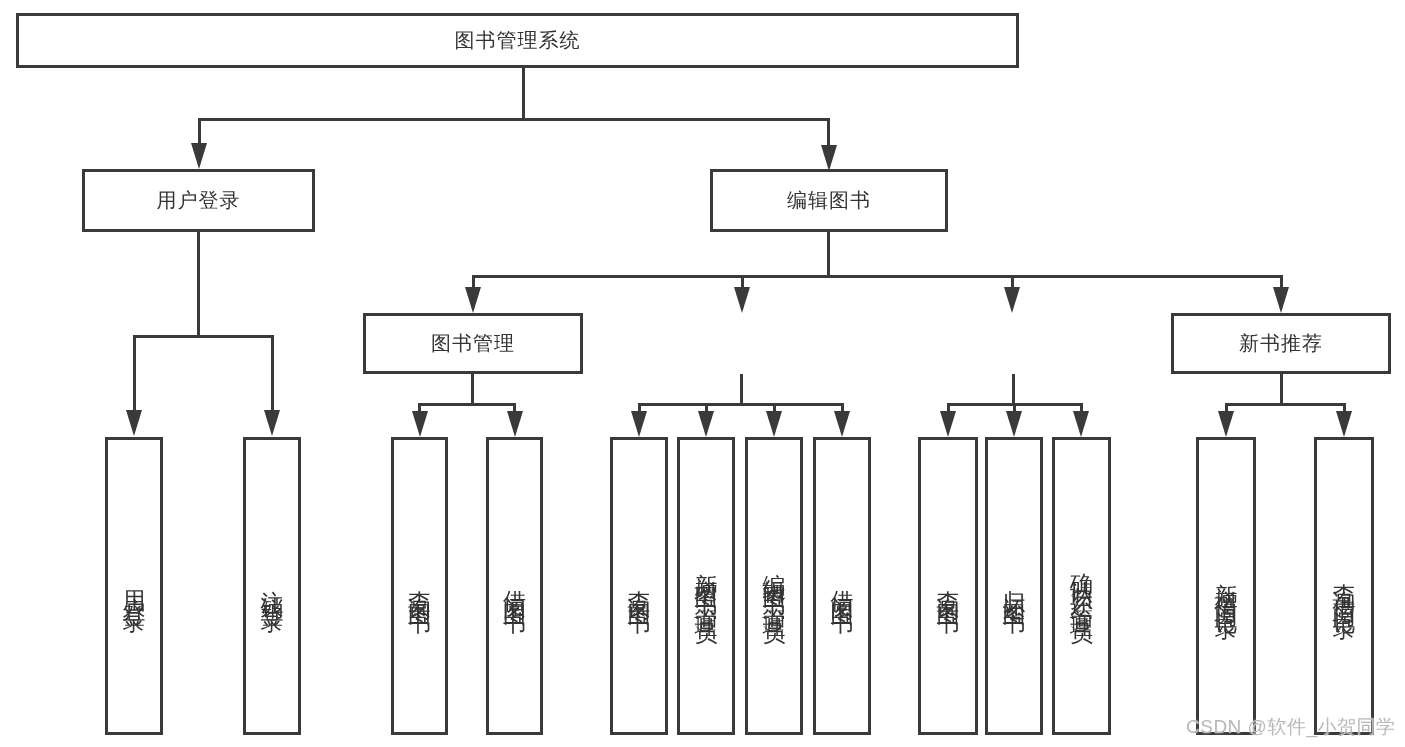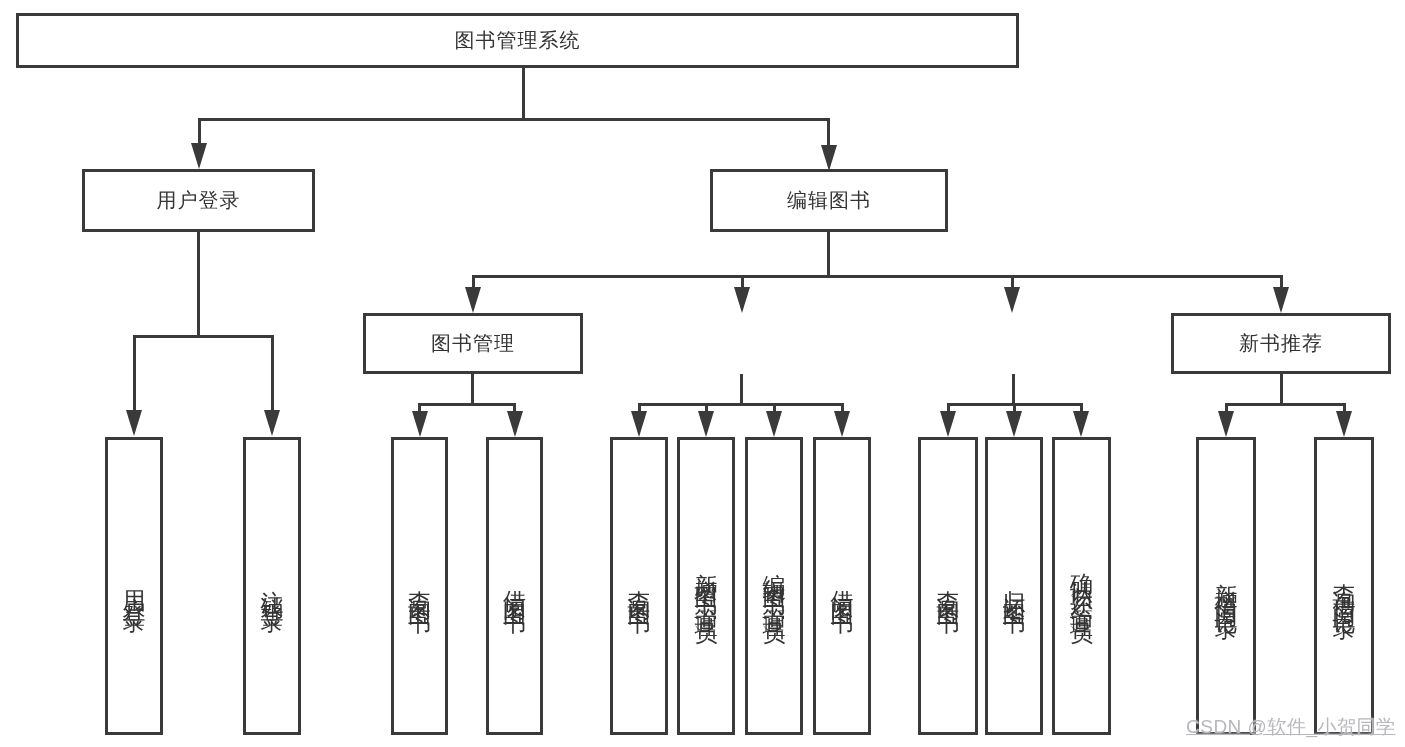--- a/index.html
+++ b/index.html
@@ -26,21 +26,21 @@
   .hline{position:absolute;height:3px;background:var(--line-color);}
   .vline{position:absolute;width:3px;background:var(--line-color);}
   .ahead{
     position:absolute;width:0;height:0;
     border-left:8px solid transparent;border-right:8px solid transparent;
     border-top:26px solid var(--line-color);
   }
   .watermark{
     position:absolute;left:1186px;top:714px;font-size:19px;
     color:var(--watermark-color);white-space:nowrap;z-index:10;
-    text-shadow:0 0 2px #ffffff;letter-spacing:0.5px;text-decoration:underline;
+    text-shadow:0 0 2px #ffffff;letter-spacing:0.5px;
   }
 </style>
 </head>
 <body>
 
 <div id="canvas">
 
   <div class="box" style="left:16px;top:13px;width:1003px;height:55px;">
     <span class="lbl">图书管理系统</span>
   </div>

